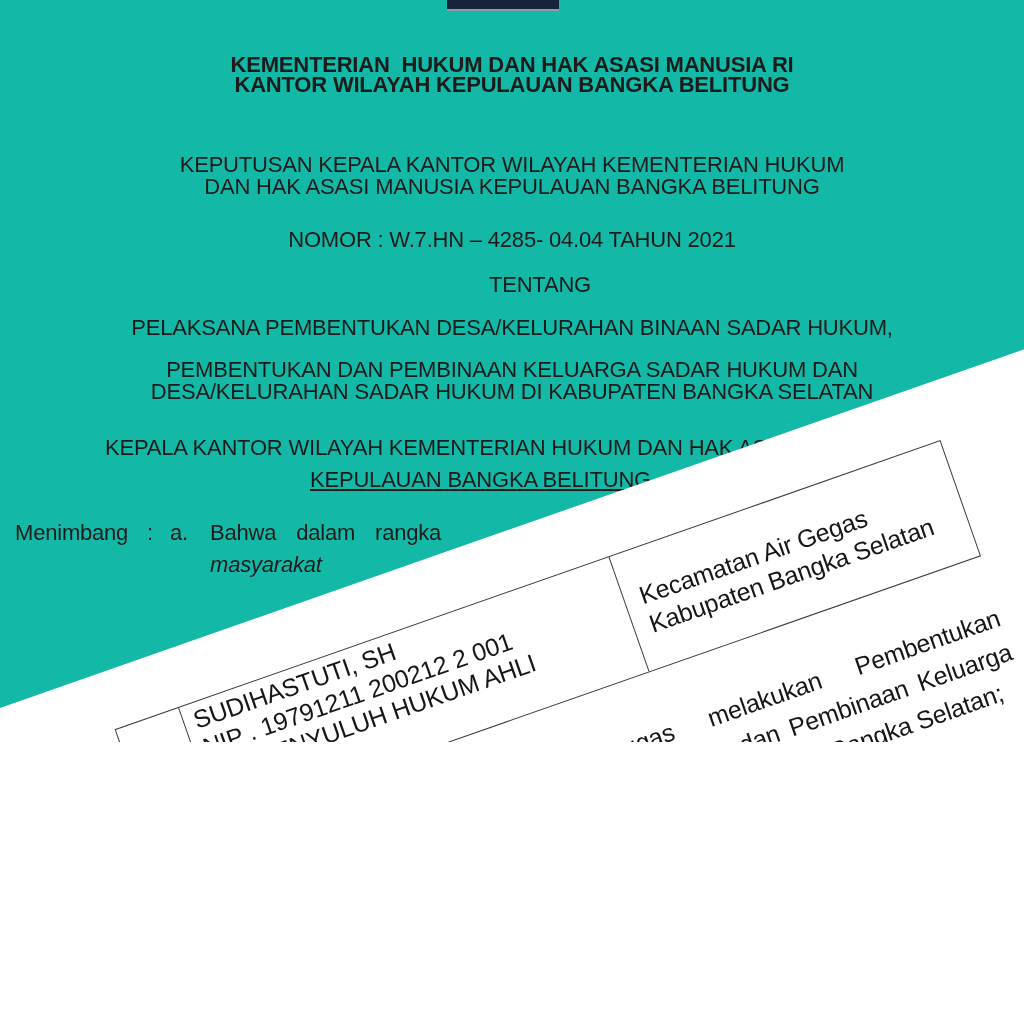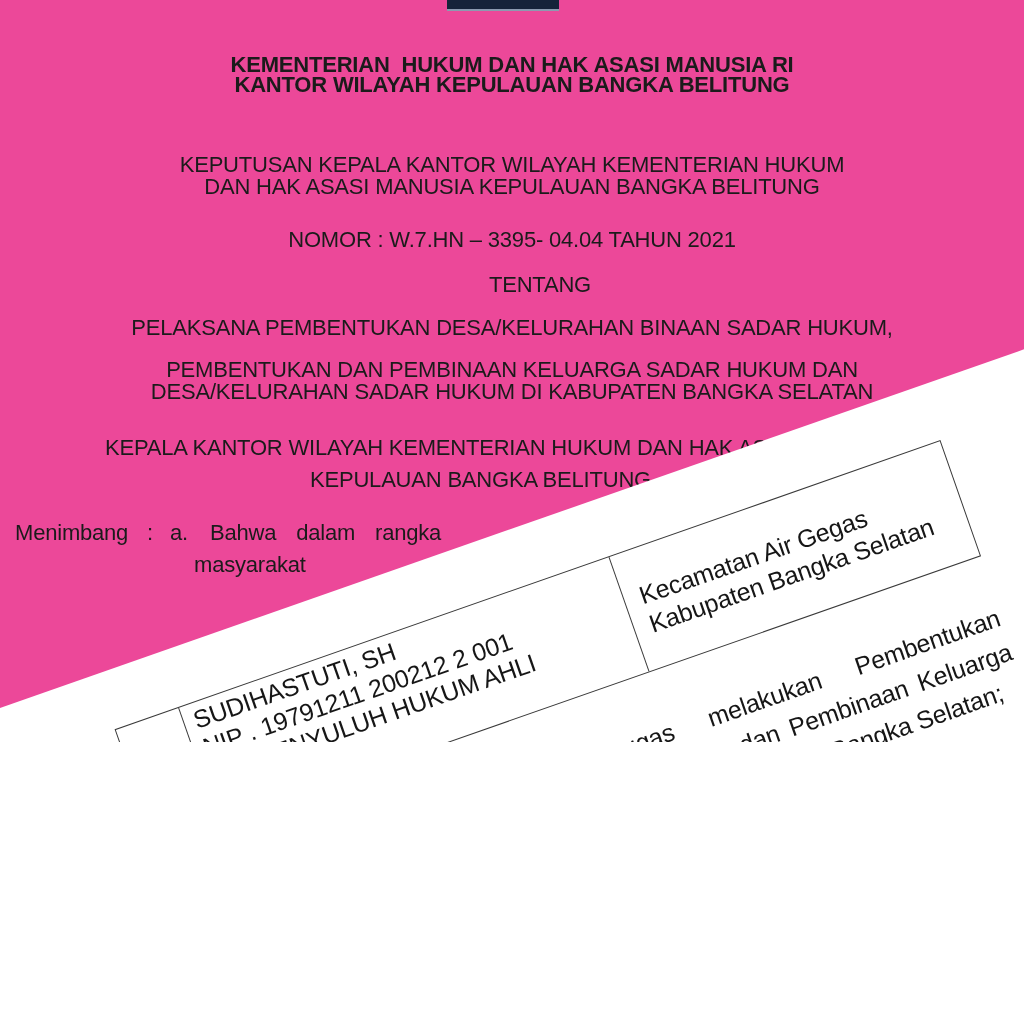--- a/index.html
+++ b/index.html
@@ -5,21 +5,21 @@
   html, body {
     margin: 0;
     padding: 0;
     background: #ffffff;
   }
   .page {
     position: relative;
     width: 1024px;
     height: 742px;
     overflow: hidden;
-    background: #ec4899;
+    background: #14b8a6;
     font-family: "Liberation Sans", sans-serif;
     color: #1b1b1b;
   }
   .doc-line {
     position: absolute;
     white-space: pre;
     font-size: 22px;
     letter-spacing: -0.2px;
     line-height: 26px;
     color: #1b1b1b;
@@ -117,35 +117,35 @@
 <div class="page">
 
   <div class="logo-bar"></div>
 
   <div class="doc-line center bold" style="top:52px;">KEMENTERIAN  HUKUM DAN HAK ASASI MANUSIA RI</div>
   <div class="doc-line center bold" style="top:72px;">KANTOR WILAYAH KEPULAUAN BANGKA BELITUNG</div>
 
   <div class="doc-line center" style="top:142px;margin-top:10px;">KEPUTUSAN KEPALA KANTOR WILAYAH KEMENTERIAN HUKUM</div>
   <div class="doc-line center" style="top:174px;">DAN HAK ASASI MANUSIA KEPULAUAN BANGKA BELITUNG</div>
 
-  <div class="doc-line center" style="top:227px;">NOMOR : W.7.HN – 3395- 04.04 TAHUN 2021</div>
+  <div class="doc-line center" style="top:227px;">NOMOR : W.7.HN – 4285- 04.04 TAHUN 2021</div>
   <div class="doc-line center" style="top:272px;margin-left:28px;">TENTANG</div>
 
   <div class="doc-line center" style="top:315px;">PELAKSANA PEMBENTUKAN DESA/KELURAHAN BINAAN SADAR HUKUM,</div>
   <div class="doc-line center" style="top:357px;">PEMBENTUKAN DAN PEMBINAAN KELUARGA SADAR HUKUM DAN</div>
   <div class="doc-line center" style="top:379px;">DESA/KELURAHAN SADAR HUKUM DI KABUPATEN BANGKA SELATAN</div>
 
   <div class="doc-line" style="left:105px; top:435px;">KEPALA KANTOR WILAYAH KEMENTERIAN HUKUM DAN HAK ASASI</div>
-  <div class="doc-line" style="left:310px; top:467px;">KEPULAUAN BANGKA BELITUNG</div>
+  <div class="doc-line" style="left:310px; top:467px;text-decoration:underline;">KEPULAUAN BANGKA BELITUNG</div>
 
   <div class="doc-line" style="left:15px;  top:520px;">Menimbang</div>
   <div class="doc-line" style="left:147px; top:520px;">:</div>
   <div class="doc-line" style="left:170px; top:520px;">a.</div>
   <div class="doc-line menimbang-justify" style="left:210px; top:520px;">Bahwa dalam rangka</div>
-  <div class="doc-line" style="left:194px; top:552px;">masyarakat</div>
+  <div class="doc-line" style="left:210px; top:552px;font-style:italic;">masyarakat</div>
 
   <div class="sheet">
 
     <div class="s-table">
       <div class="s-cell cell-no">
         <span>3</span>
       </div>
       <div class="s-cell cell-officer">
         <div>SUDIHASTUTI, SH</div>
         <div>NIP . 19791211 200212 2 001</div>

